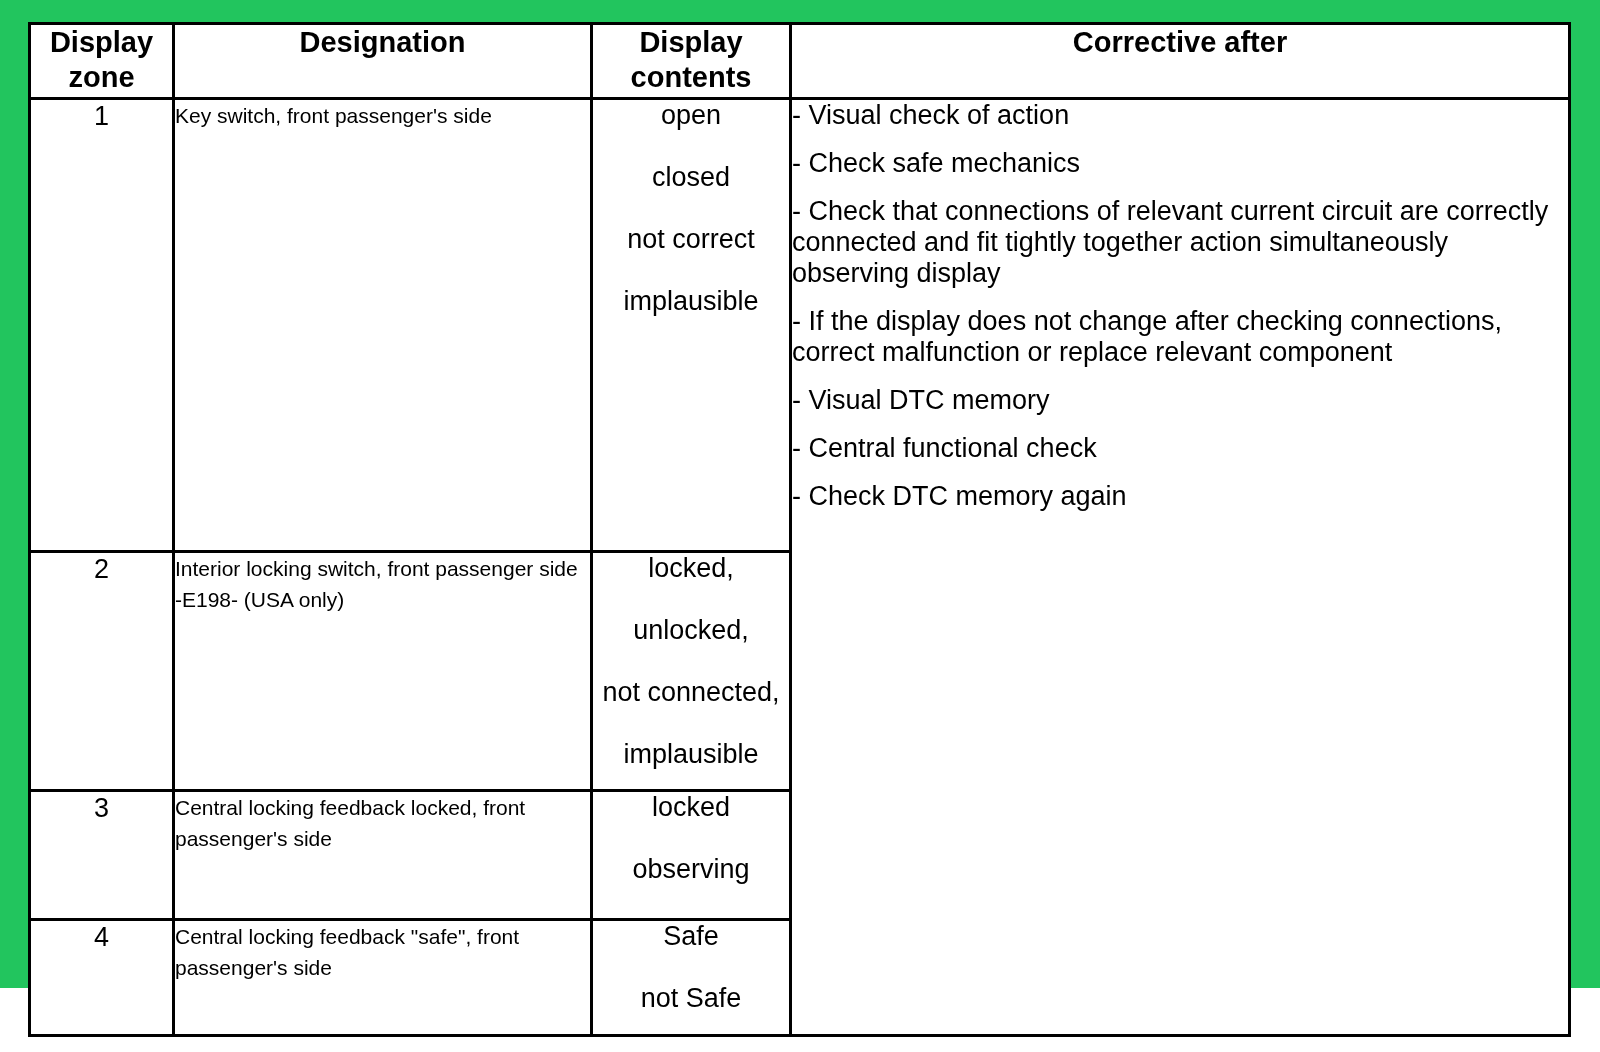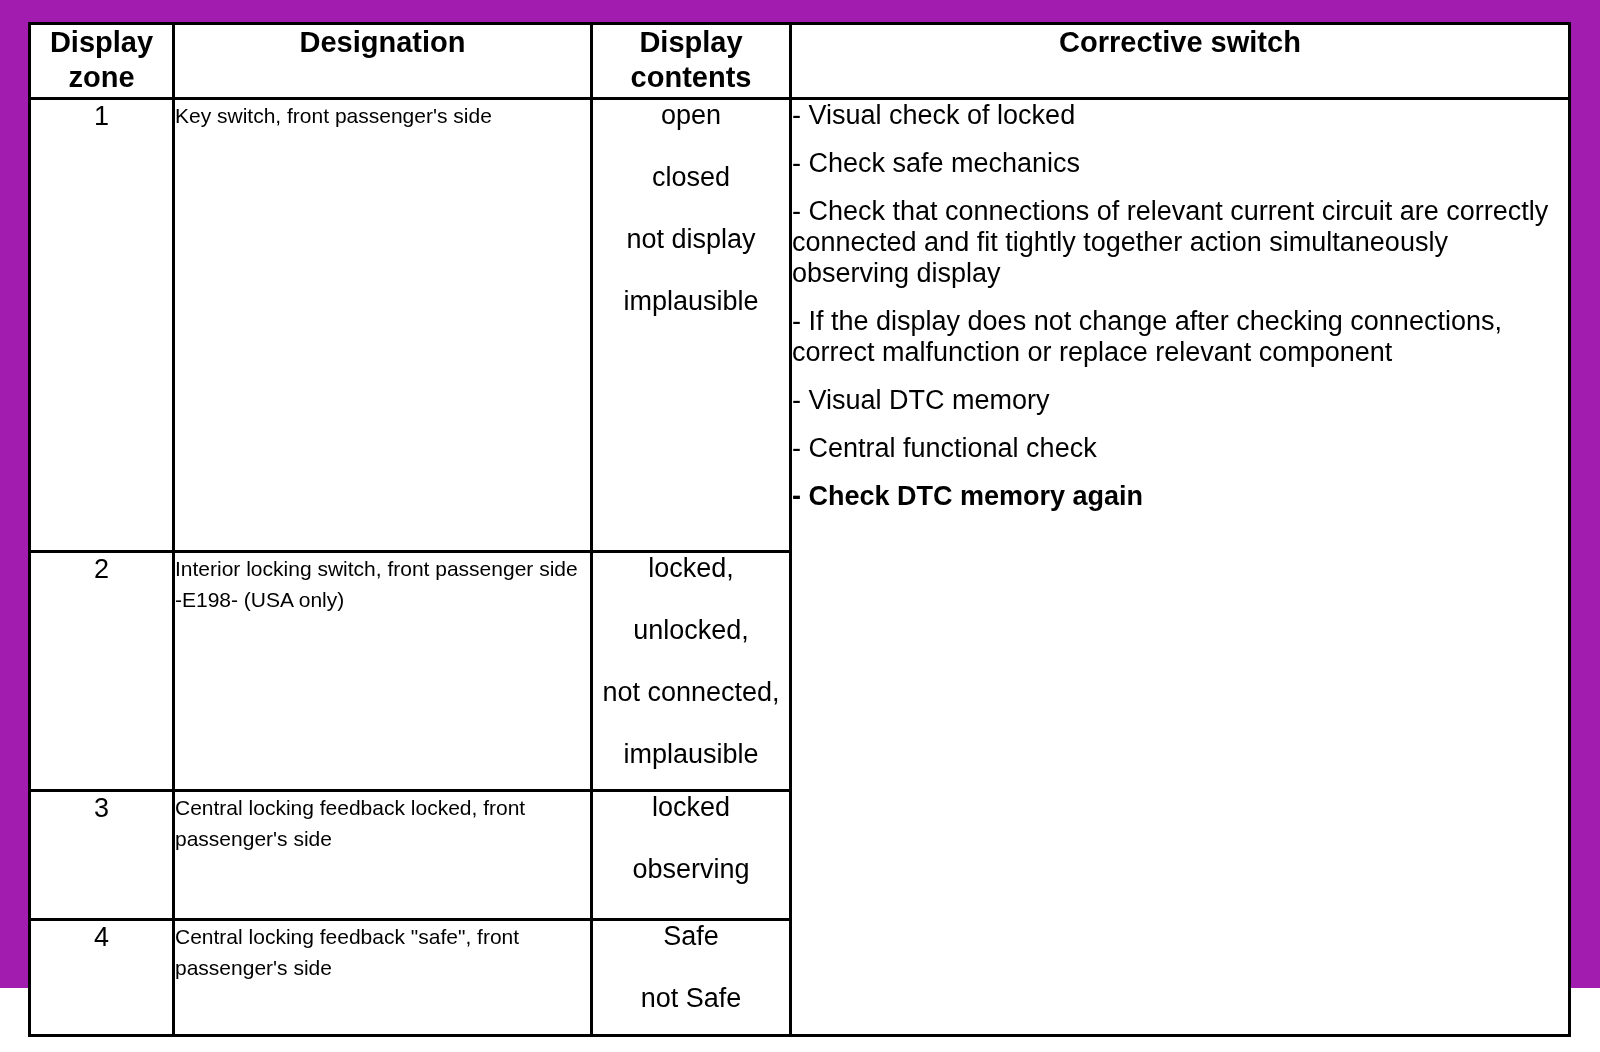--- a/index.html
+++ b/index.html
@@ -2,21 +2,21 @@
 <html><head>
 <meta charset="utf-8">
 <style>
   html,body{margin:0;padding:0;background:#ffffff;}
   body{
     width:1600px;height:1052px;
     font-family:"Liberation Sans","DejaVu Sans",sans-serif;
     color:#000000;
     -webkit-font-smoothing:none;
   }
-  #sheet{position:relative;width:1600px;height:988px;background:#a21caf;}
+  #sheet{position:relative;width:1600px;height:988px;background:#22c55e;}
 
   table.dtc{
     position:absolute;
     left:28px; top:22px;
     width:1540px;
     border-collapse:collapse;
     table-layout:fixed;
     background:#fff;
   }
   table.dtc td, table.dtc th{
@@ -78,21 +78,21 @@
     padding:16px 14px 6px 14px;
     font-size:27px;
     font-stretch:semi-condensed;
   }
   td.corrective .act{
     display:block;
     line-height:31px;
     margin-bottom:17px;
     white-space:normal;
   }
-  td.corrective .act:last-child{margin-bottom:0;font-weight:bold;}
+  td.corrective .act:last-child{margin-bottom:0;}
 
   
   tr.r1 td{height:450px;}
   tr.r2 td{height:236px;}
   tr.r3 td{height:126px;}
   tr.r4 td{height:113px;}
 </style>
 </head>
 <body>
 
@@ -111,36 +111,36 @@
 zone</span>
         </th>
         <th>
           <span class="hl">Designation</span>
         </th>
         <th>
           <span class="hl">Display
 contents</span>
         </th>
         <th>
-          <span class="hl">Corrective switch</span>
+          <span class="hl">Corrective after</span>
         </th>
       </tr>
     </thead>
     <tbody>
       <tr class="r1">
         <td class="zone">1</td>
         <td class="desig">Key switch, front passenger's side</td>
         <td class="contents">
           <span class="opt">open</span>
           <span class="opt">closed</span>
-          <span class="opt">not display</span>
+          <span class="opt">not correct</span>
           <span class="opt">implausible</span>
         </td>
         <td class="corrective" rowspan="4">
-          <span class="act">- Visual check of locked</span>
+          <span class="act">- Visual check of action</span>
           <span class="act">- Check safe mechanics</span>
           <span class="act">- Check that connections of relevant current circuit are correctly connected and fit tightly together action simultaneously observing display</span>
           <span class="act">- If the display does not change after checking connections, correct malfunction or replace relevant component</span>
           <span class="act">- Visual DTC memory</span>
           <span class="act">- Central functional check</span>
           <span class="act">- Check DTC memory again</span>
         </td>
       </tr>
 
       <tr class="r2">

